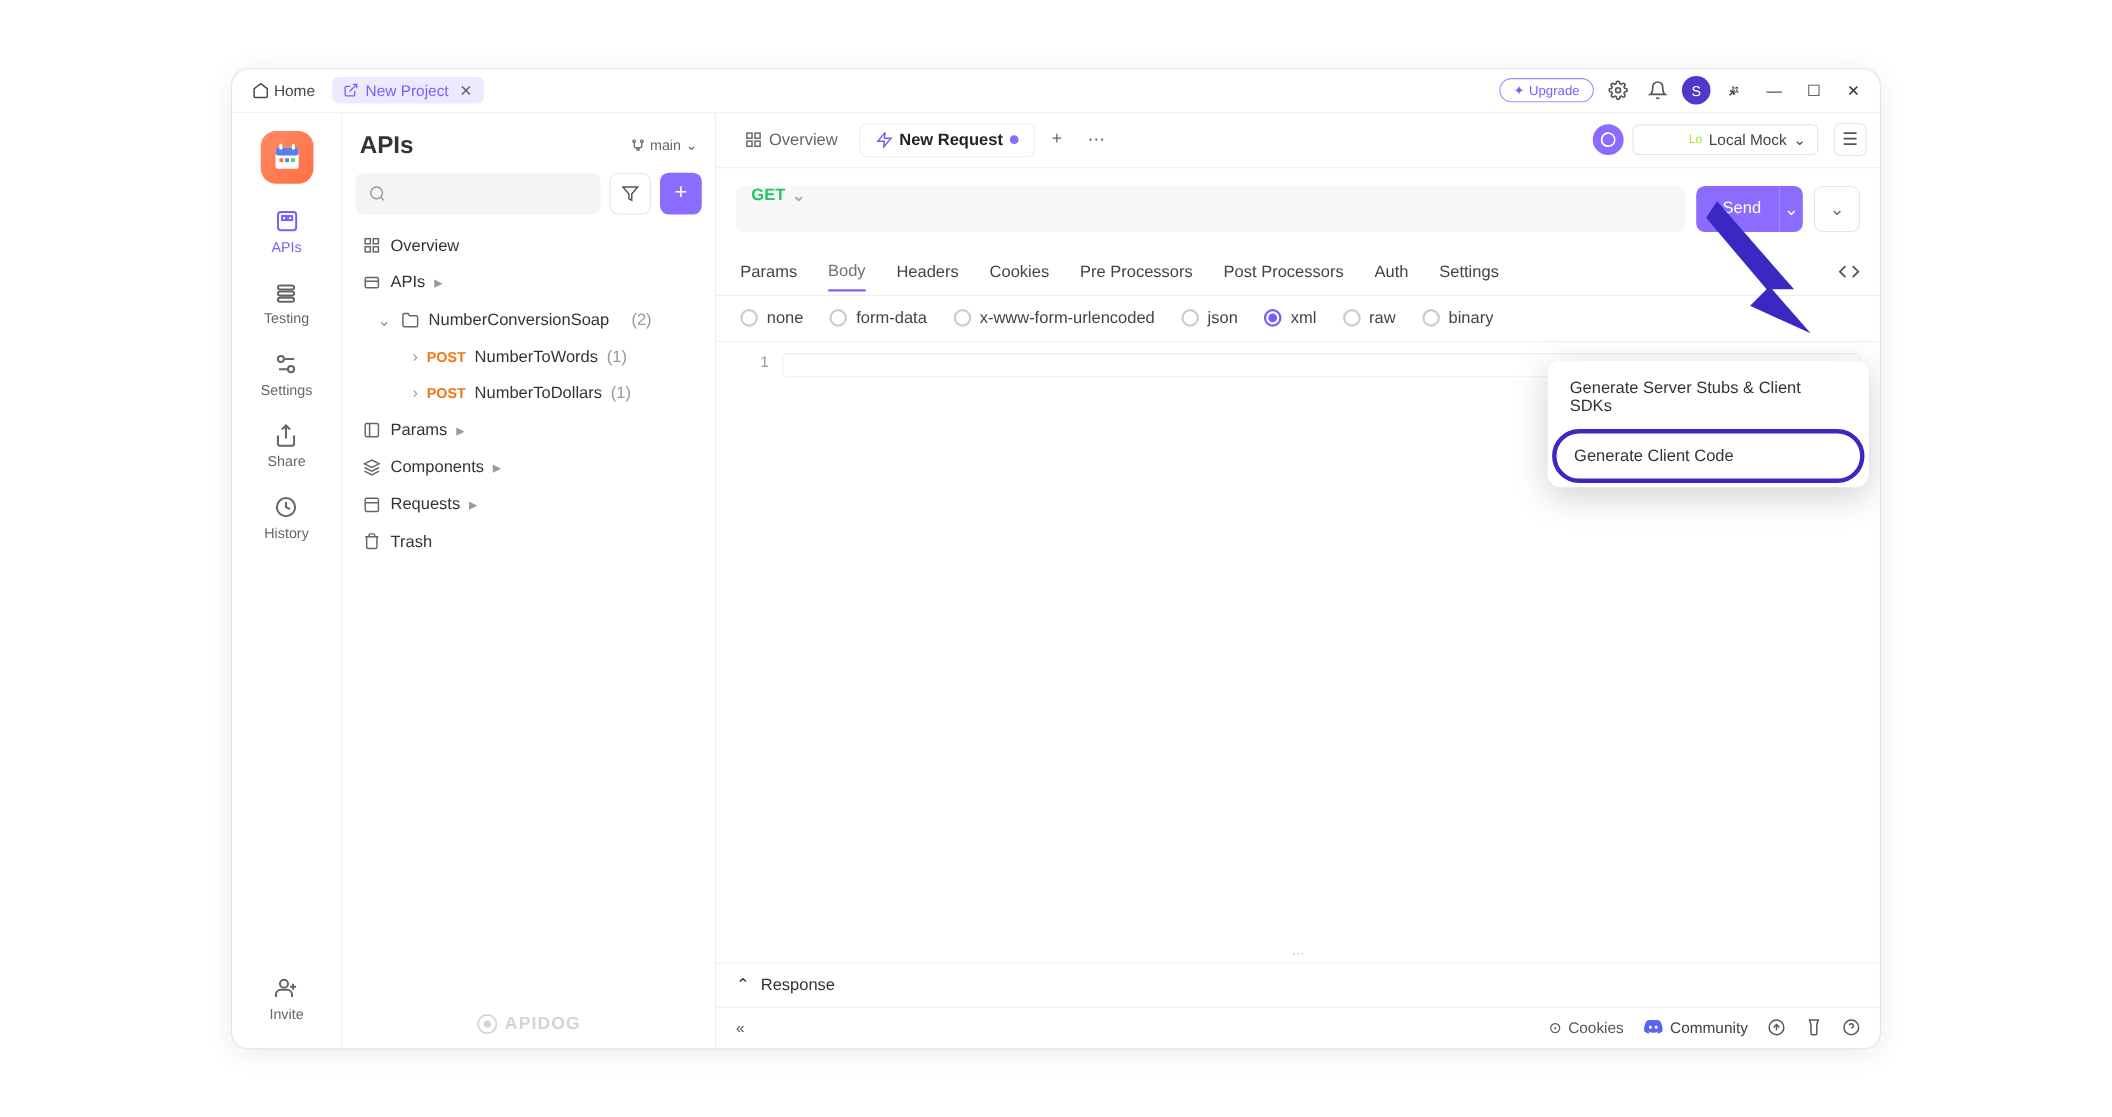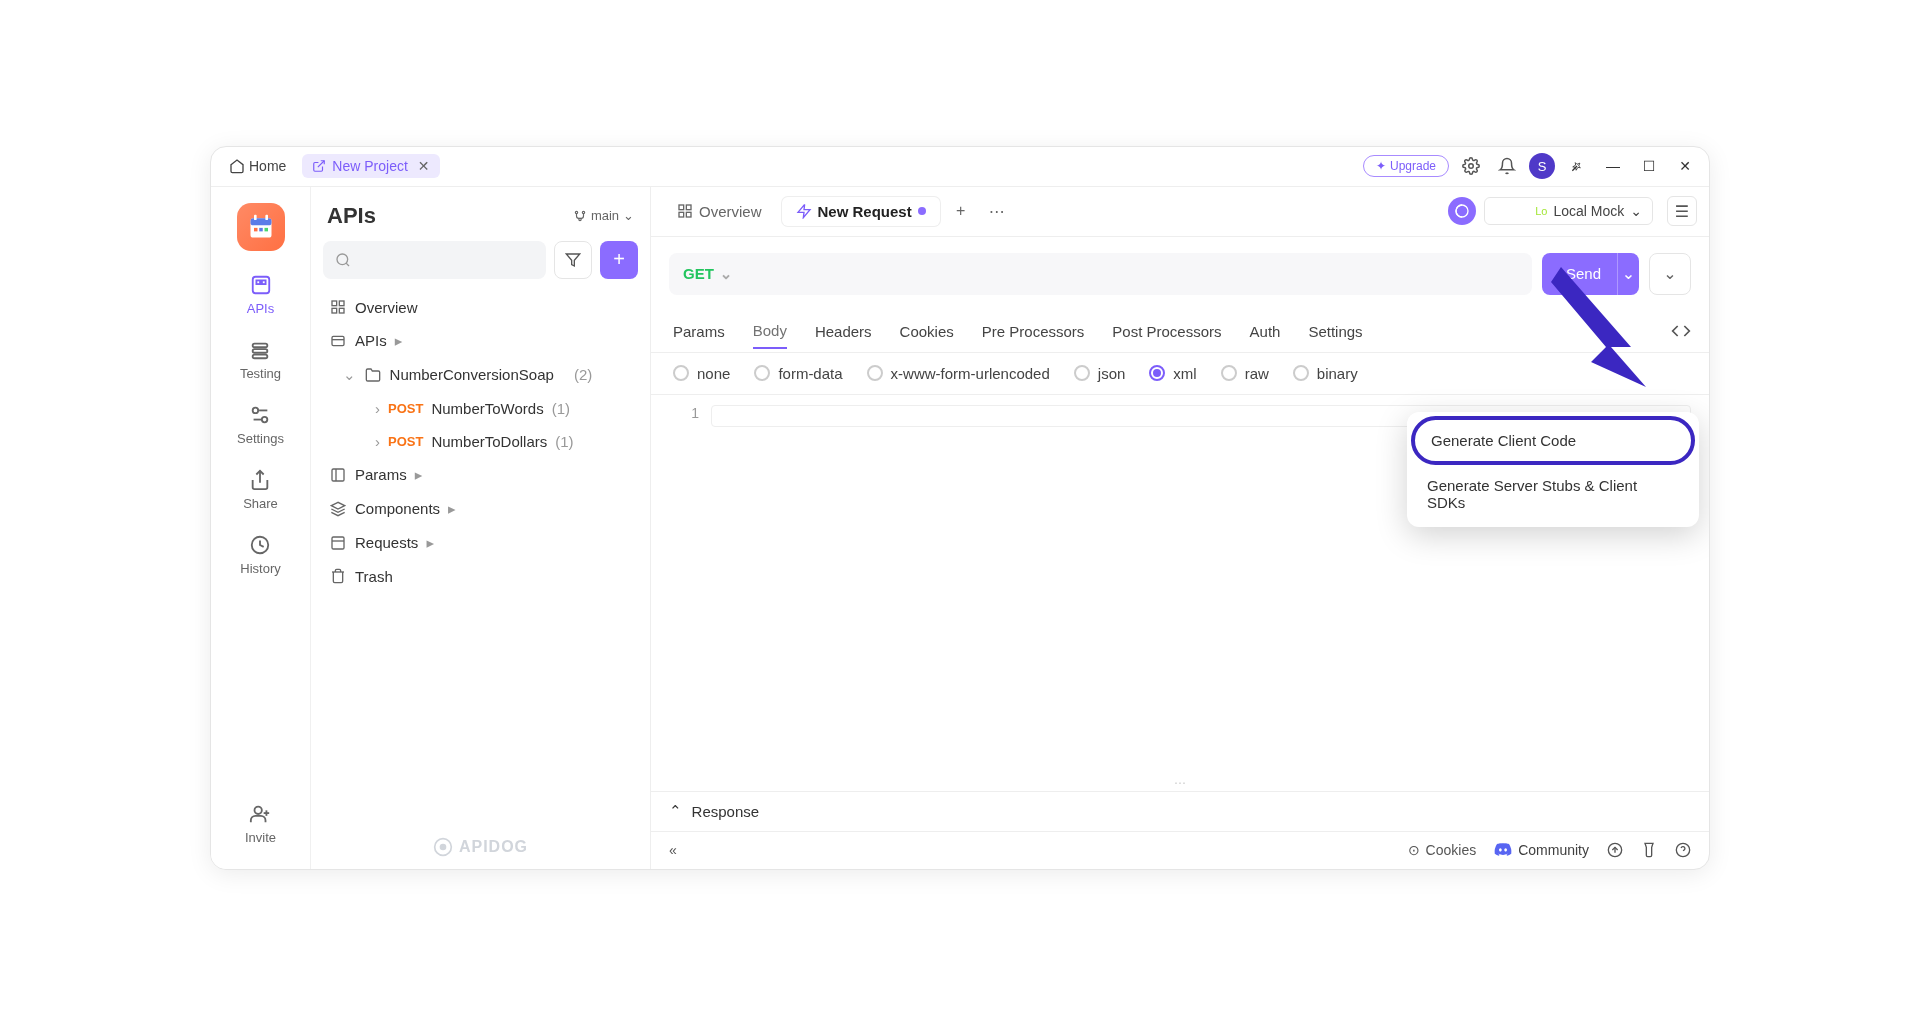--- a/index.html
+++ b/index.html
@@ -1,17 +1,17 @@
 <!DOCTYPE html>
 <html><head>
 <meta charset="utf-8">
 <style>
 * { margin:0; padding:0; box-sizing:border-box; font-family:-apple-system,BlinkMacSystemFont,"Segoe UI",sans-serif; }
 body { background:#fff; width:1920px; height:1015px; overflow:hidden; display:flex; justify-content:center; align-items:center; }
-.frame { width:1500px; height:724px; border:1px solid #e5e5e5; border-radius:16px; background:#fff; display:flex; flex-direction:column; box-shadow:0 4px 24px rgba(0,0,0,0.08); overflow:hidden; position:relative; }
+.frame { width:1500px; height:892px; border:1px solid #e5e5e5; border-radius:16px; background:#fff; display:flex; flex-direction:column; box-shadow:0 4px 24px rgba(0,0,0,0.08); overflow:hidden; position:relative; }
 
 
 .titlebar { height:40px; display:flex; align-items:center; padding:0 10px; border-bottom:1px solid #eee; gap:8px; }
 .titlebar .home { display:flex; align-items:center; gap:4px; color:#444; font-size:14px; padding:2px 8px; }
 .titlebar .tab { display:flex; align-items:center; gap:6px; background:#ede9fe; color:#7c5dfa; font-size:14px; padding:4px 10px; border-radius:6px; }
 .titlebar .tab .close { color:#666; margin-left:4px; cursor:pointer; }
 .titlebar .spacer { flex:1; }
 .titlebar .upgrade { border:1px solid #a88bff; color:#7c5dfa; font-size:12px; padding:3px 12px; border-radius:14px; display:flex; align-items:center; gap:4px; }
 .titlebar .tbtn { width:28px; height:28px; display:flex; align-items:center; justify-content:center; color:#555; font-size:16px; }
 .titlebar .avatar { width:26px; height:26px; background:#4f39c8; color:#fff; border-radius:50%; display:flex; align-items:center; justify-content:center; font-size:13px; }
@@ -55,21 +55,21 @@
 .tabsrow .dot { width:8px; height:8px; background:#8b6cff; border-radius:50%; }
 .tabsrow .plus { width:30px; height:30px; display:flex; align-items:center; justify-content:center; color:#666; }
 .tabsrow .spacer { flex:1; }
 .tabsrow .env { display:flex; align-items:center; gap:8px; }
 .tabsrow .env .circ { width:28px; height:28px; background:#8b6cff; border-radius:50%; display:flex; align-items:center; justify-content:center; }
 .tabsrow .env .envsel { border:1px solid #e5e5e5; border-radius:6px; padding:5px 10px; font-size:14px; color:#444; display:flex; align-items:center; gap:6px; }
 .tabsrow .env .lo { color:#a3e635; font-size:11px;margin-left:40px; }
 .tabsrow .hamb { width:30px; height:30px; display:flex; align-items:center; justify-content:center; color:#555; border:1px solid #e5e5e5; border-radius:6px; margin-left:6px;}
 
 .urlrow { display:flex; align-items:center; gap:10px; padding:16px 18px; }
-.urlbox { flex:1; display:flex; align-items:center; background:#f7f7f9; border-radius:8px; height:42px; padding:0 14px; gap:14px; }
+.urlbox { flex:1; display:flex; align-items:flex-start; background:#f7f7f9; border-radius:8px; height:42px; padding:0 14px; gap:14px; }
 .urlbox .method { color:#22c55e; font-weight:600; font-size:15px; display:flex; align-items:center; gap:6px; }
 .urlbox .urlinput { flex:1; border:none; background:transparent; font-size:15px; color:#333; outline:none; }
 .urlbox .urlinput::placeholder { color:#aaa; }
 .sendbtn { background:#8b6cff; color:#fff; height:42px; padding:0 24px; border-radius:8px; font-size:15px; display:flex; align-items:center; gap:6px; }
 .sendcaret { width:22px; height:42px; background:#8b6cff; border-radius:0 8px 8px 0; margin-left:-8px; border-left:1px solid rgba(255,255,255,0.3); display:flex; align-items:center; justify-content:center; color:#fff;}
 .savebtn { width:42px; height:42px; border:1px solid #e5e5e5; border-radius:8px; display:flex; align-items:center; justify-content:center; color:#666; }
 
 .paramtabs { display:flex; align-items:center; gap:28px; padding:0 22px; height:42px; border-bottom:1px solid #eee; font-size:15px; color:#444; position:relative;}
 .paramtabs .pt { cursor:pointer; padding:8px 0; }
 .paramtabs .pt.active { color:#737373; border-bottom:2px solid #7c5dfa; font-weight:500; }
@@ -492,22 +492,22 @@
         <div class="bbitem">
             <svg width="16" height="16" viewBox="0 0 24 24" fill="none" stroke="currentColor" stroke-width="2">
               <circle cx="12" cy="12" r="10"></circle>
               <path d="M9.09 9a3 3 0 0 1 5.83 1c0 2-3 3-3 3"></path>
               <line x1="12" y1="17" x2="12" y2="17"></line>
             </svg>
           </div>
       </div>
 
       <div class="genmenu">
+        <div class="gitem">Generate Server Stubs &amp; Client SDKs</div>
         <div class="gitem hl">Generate Client Code</div>
-        <div class="gitem">Generate Server Stubs &amp; Client SDKs</div>
       </div>
 
       <div class="bigarrow">
         <svg width="120" height="140" viewBox="0 0 120 140">
             <path d="M20 10 L90 90 L70 90 L105 130 L50 105 L65 90 L10 25 Z" fill="#3b27c1"></path>
           </svg>
       </div>
 
     </div>
 

